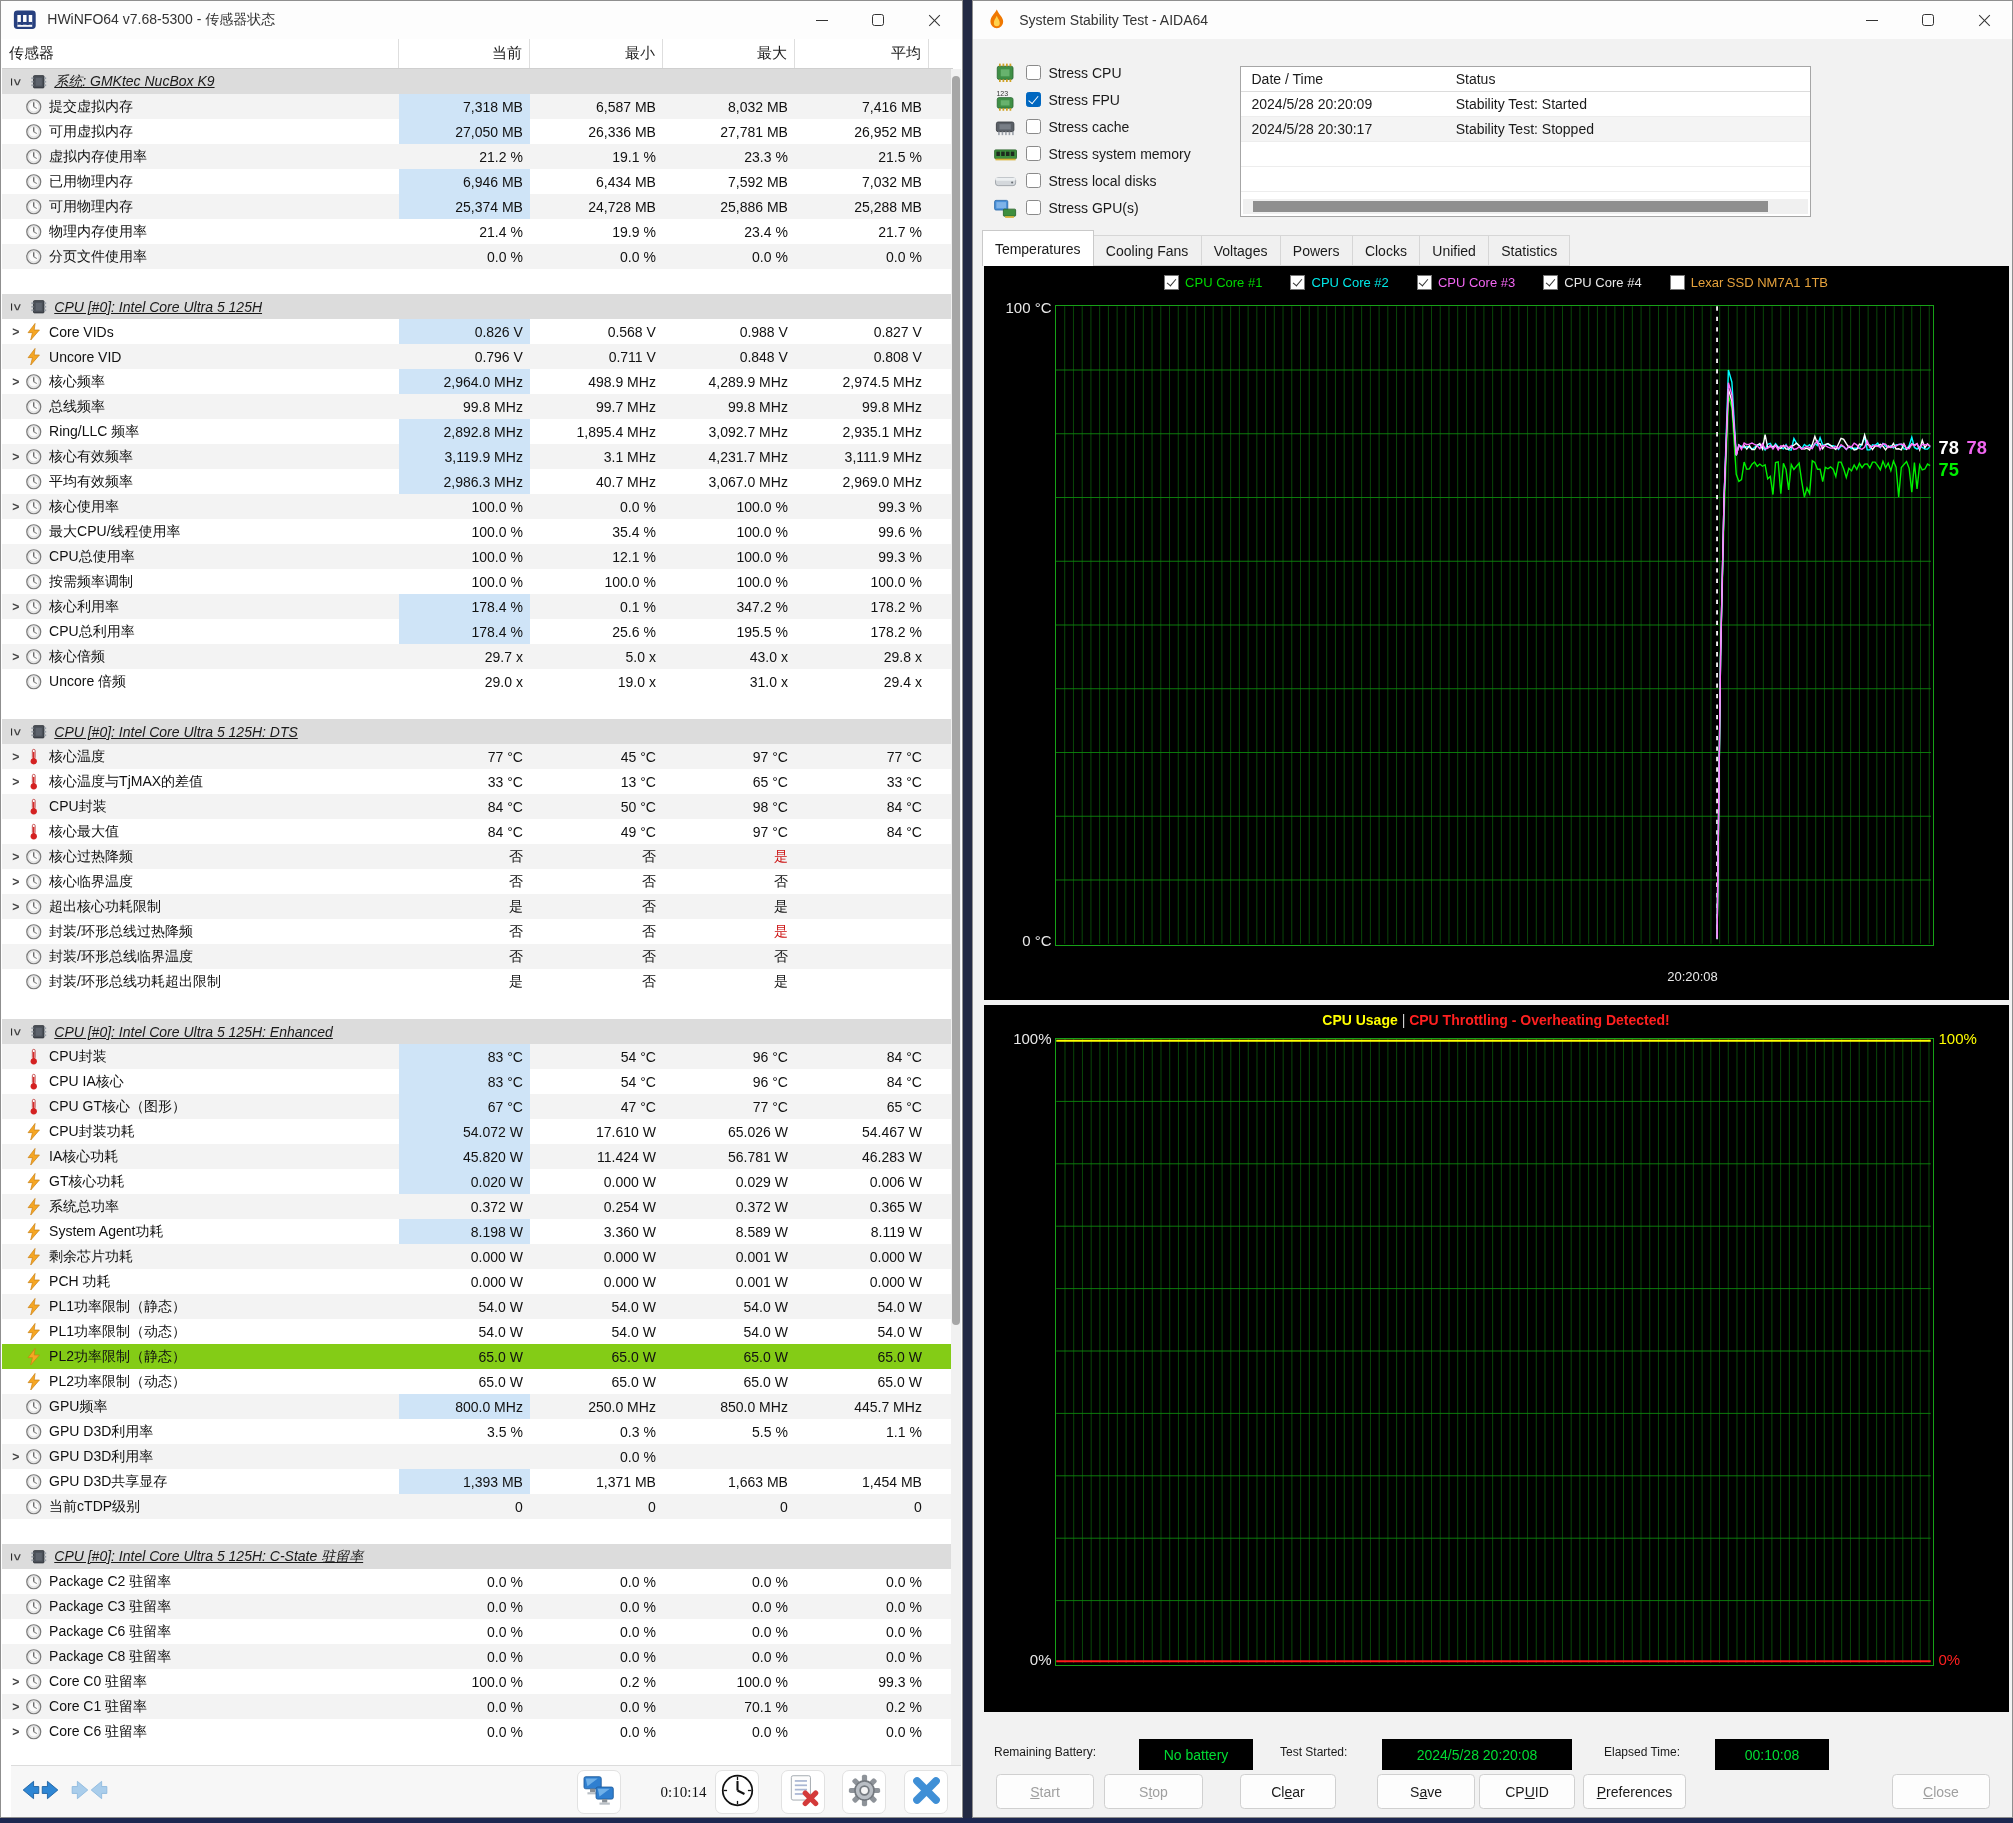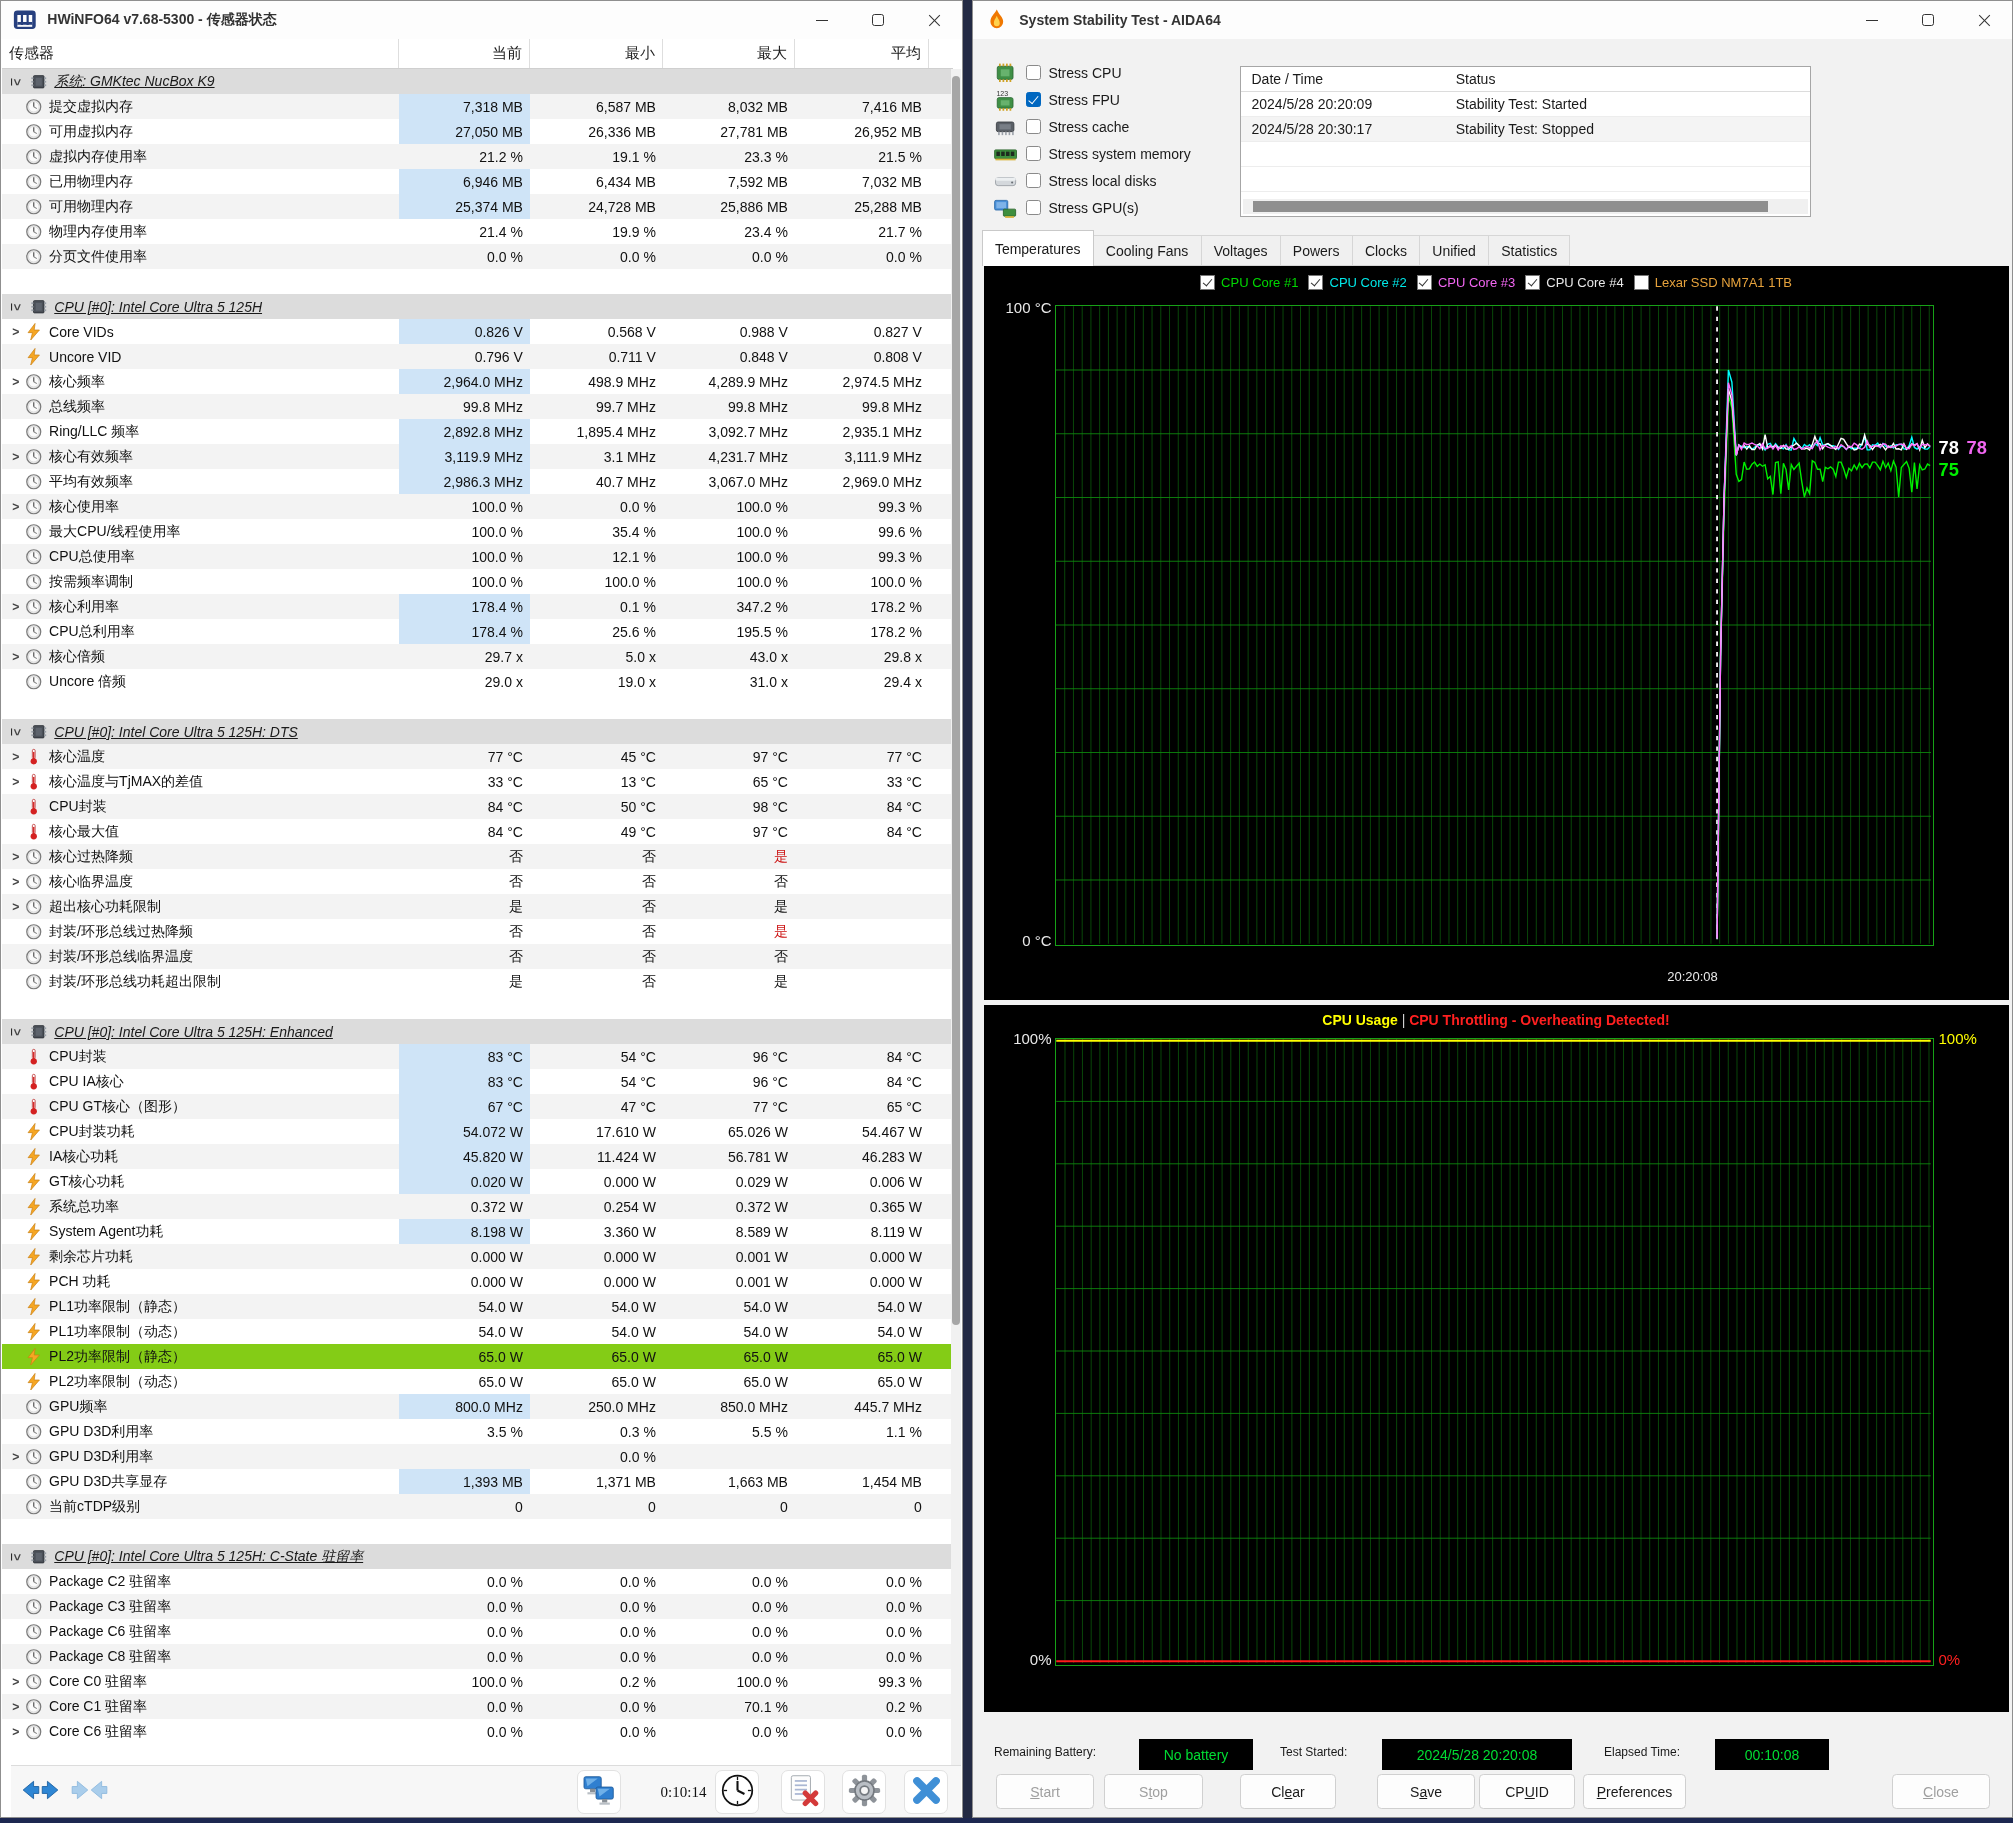--- a/index.html
+++ b/index.html
@@ -10,21 +10,21 @@
     font-family:"Liberation Sans","DejaVu Sans",sans-serif;
     -webkit-font-smoothing:antialiased;
   }
   .window { position:absolute; top:0; height:1818px; background:#fff; border:0.9px solid #8f8f8f; overflow:hidden; }
   #win-left  { left:0;     width:963px; }
   #win-right { left:972px; width:1041px; background:#f2f2f2; }
 
   
   .titlebar { position:absolute; left:0; top:0; right:0; height:38px; background:#fdfdfd; display:flex; align-items:center; }
   .titlebar .app-icon { margin-left:12.2px; width:23.6px; height:23.6px; flex:0 0 auto; }
-  .titlebar .title-text { margin-left:10.5px; font-size:14px; color:#333; white-space:nowrap;font-weight:bold; }
+  .titlebar .title-text { margin-left:10.5px; font-size:14px; color:#333; white-space:nowrap; }
   .win-controls { position:absolute; right:0; top:0; height:38px; display:flex; }
   .win-btn { width:56px; height:38px; display:flex; align-items:center; justify-content:center; }
   .glyph-min { width:12.2px; height:0.9px; background:#333; }
   .glyph-max { width:11.4px; height:11.4px; border:0.9px solid #333; border-radius:2.6px; }
   .glyph-close { position:relative; width:13px; height:13px; }
   .glyph-close:before,.glyph-close:after { content:""; position:absolute; left:-0.9px; top:6.1px; width:15px; height:0.9px; background:#333; }
   .glyph-close:before { transform:rotate(45deg);} .glyph-close:after { transform:rotate(-45deg);}
 
   
   #col-header { position:absolute; left:0.9px; top:38px; width:951px; height:30px; background:#fff; border-bottom:0.9px solid #cfcfcf; display:flex; font-size:15px; color:#1c1c1c; }
@@ -79,21 +79,21 @@
   .tab.active { height:36px; background:#fff; border:0.9px solid #c9c9c9; border-bottom:none; position:relative; z-index:2; }
 
   .graph-panel { position:absolute; left:10.5px; width:1025px; background:#000; }
   #gpanel1 { top:265px; height:734px; }
   #gpanel2 { top:1004px; height:707px; }
   .plot { position:absolute; border:1.7px solid #17a117; }
   #plot1 { left:71px; top:39px; width:879px; height:641px; }
   #plot2 { left:71px; top:33px; width:879px; height:628px; }
   .axis-label { position:absolute; color:#e8e8e8; font-size:15px; white-space:nowrap; }
   .axis-right { text-align:left; }
-  #legend1 { position:absolute; left:0; right:0; top:8.7px; display:flex; justify-content:center; gap:10px; align-items:center; }
+  #legend1 { position:absolute; left:0; right:0; top:8.7px; display:flex; justify-content:center; gap:28px; align-items:center; }
   .leg-item { display:flex; align-items:center; gap:6.1px; }
   .leg-cb { width:15px; height:15px; background:#fff; border:0.9px solid #777; position:relative; }
   .leg-cb.checked:after { content:""; position:absolute; left:3.5px; top:0.9px; width:4.4px; height:7.9px; border:solid #333; border-width:0 1.7px 1.7px 0; transform:rotate(40deg); }
   .leg-label { font-size:13px; white-space:nowrap; }
   .end-label { position:absolute; font-size:18.3px; font-weight:bold; }
   #time-label1 { position:absolute; top:687px; left:652px; width:114px; text-align:center; color:#e8e8e8; font-size:13px;margin-top:16px; }
   #g2-title { position:absolute; left:0; right:0; top:7px; text-align:center; font-size:14px; font-weight:bold; white-space:nowrap; }
 
   
   .foot-label { position:absolute; top:1744px; font-size:12px; color:#1a1a1a; white-space:nowrap; }

